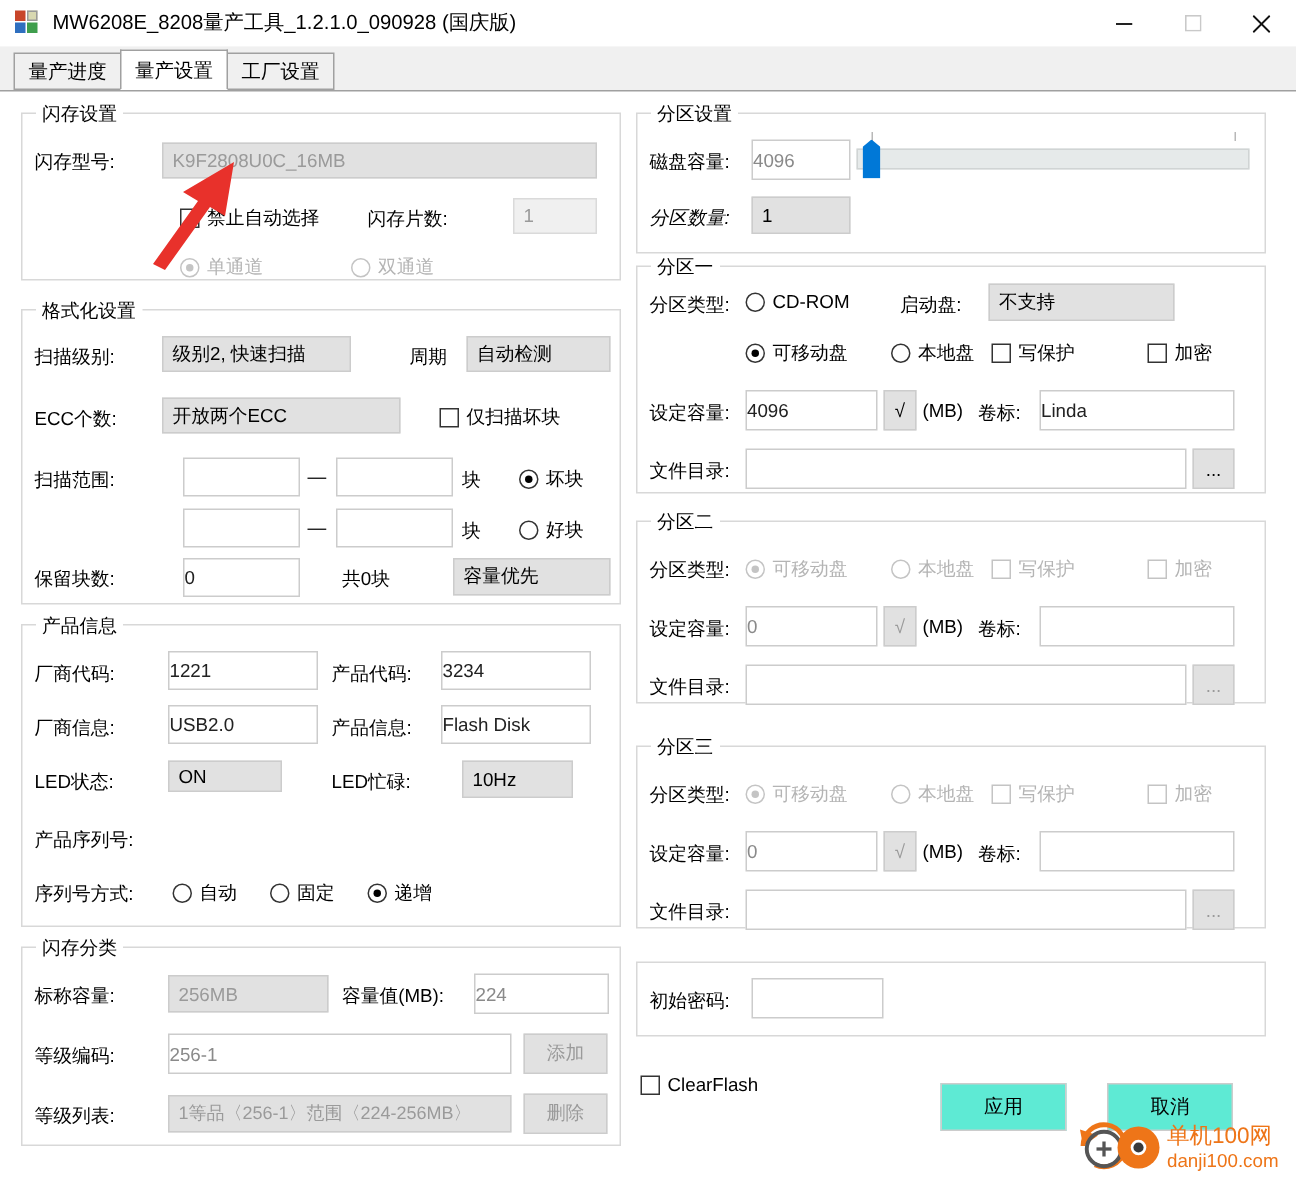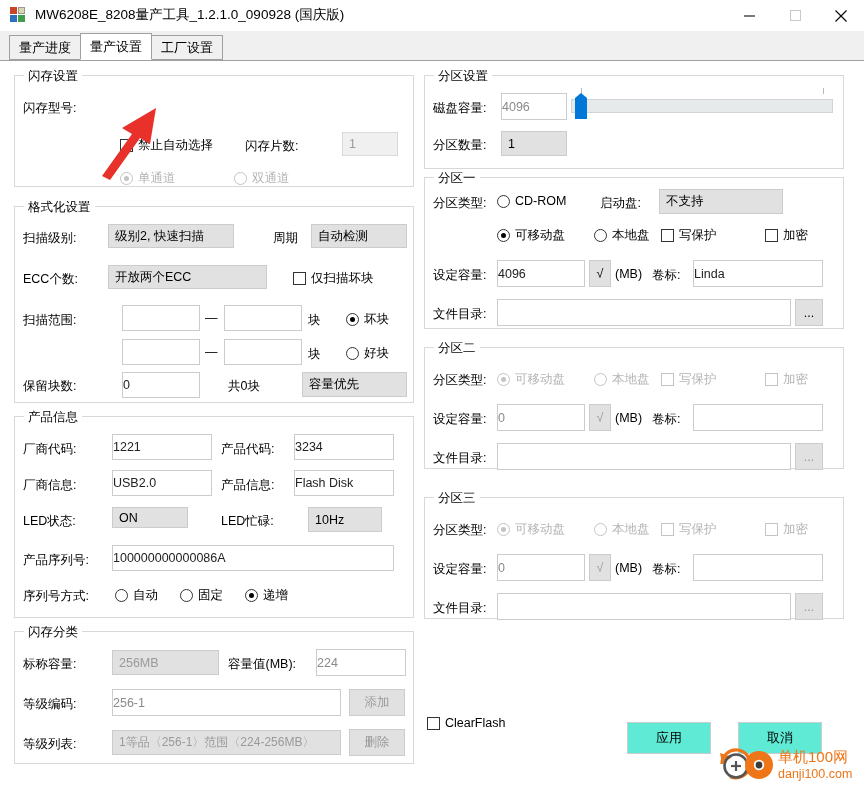--- a/index.html
+++ b/index.html
@@ -187,20 +187,21 @@
   <div class="tab active">量产设置</div>
   <div class="tab">工厂设置</div>
 </div>
 
 <div id="client">
 
   <div class="group" style="left:14px; top:14px; width:400px; height:112px;">
     <div class="gtitle">闪存设置</div>
 
     <div class="lbl" style="left:8px; top:24px;">闪存型号:</div>
+    <div class="cb dis" style="left:93px; top:19px; width:290px; height:24px;">K9F2808U0C_16MB</div>
 
     <div class="ckwrap" style="left:105px; top:61px;">
       <span class="ck"></span>
       <span class="t">禁止自动选择</span>
     </div>
 
     <div class="lbl" style="left:230px; top:62px;">闪存片数:</div>
     <div class="cb dis2" style="left:327px; top:56px; width:56px; height:24px;">1</div>
 
     <div class="rdwrap dis" style="left:105px; top:94px;">
@@ -265,21 +266,20 @@
     <div class="tb" style="left:97px; top:53px; width:100px; height:26px;">USB2.0</div>
     <div class="lbl" style="left:206px; top:60px;">产品信息:</div>
     <div class="tb" style="left:279px; top:53px; width:100px; height:26px;">Flash Disk</div>
 
     <div class="lbl" style="left:8px; top:96px;">LED状态:</div>
     <div class="cb" style="left:97px; top:90px; width:76px; height:21px;">ON</div>
     <div class="lbl" style="left:206px; top:96px;">LED忙碌:</div>
     <div class="cb" style="left:293px; top:90px; width:74px; height:25px;">10Hz</div>
 
     <div class="lbl" style="left:8px; top:135px;">产品序列号:</div>
-    <div class="tb" style="left:97px; top:128px; width:282px; height:26px;">100000000000086A</div>
 
     <div class="lbl" style="left:8px; top:171px;">序列号方式:</div>
     <div class="rdwrap" style="left:100px; top:170px;">
       <span class="rd"></span>
       <span class="t">自动</span>
     </div>
     <div class="rdwrap" style="left:165px; top:170px;">
       <span class="rd"></span>
       <span class="t">固定</span>
     </div>
@@ -312,21 +312,21 @@
     <div class="lbl" style="left:8px; top:24px;">磁盘容量:</div>
     <div class="tb grey" style="left:76px; top:17px; width:66px; height:27px;">4096</div>
 
     <div id="cap-slider" style="left:146px; top:12px; width:262px; height:34px;">
       <div class="tick" style="left:10px;"></div>
       <div class="tick" style="left:252px;"></div>
       <div class="track"></div>
       <div class="thumb" style="left:4px;"></div>
     </div>
 
-    <div class="lbl" style="left:8px; top:61px;">分区数量:</div>
+    <div class="lbl" style="left:8px; top:61px;font-style:italic;">分区数量:</div>
     <div class="cb" style="left:76px; top:55px; width:66px; height:25px;">1</div>
   </div>
 
   <div class="group" style="left:424px; top:116px; width:420px; height:152px;">
     <div class="gtitle">分区一</div>
 
     <div class="lbl" style="left:8px; top:17px;">分区类型:</div>
     <div class="rdwrap" style="left:72px; top:16px;">
       <span class="rd"></span>
       <span class="t">CD-ROM</span>
@@ -422,20 +422,24 @@
     <div class="btn dis" style="left:164px; top:56px; width:22px; height:27px;">√</div>
     <div class="lbl" style="left:190px; top:63px;">(MB)</div>
     <div class="lbl" style="left:227px; top:63px;">卷标:</div>
     <div class="tb" style="left:268px; top:56px; width:130px; height:27px;"></div>
 
     <div class="lbl" style="left:8px; top:102px;">文件目录:</div>
     <div class="tb" style="left:72px; top:95px; width:294px; height:27px;"></div>
     <div class="btn dis" style="left:370px; top:95px; width:28px; height:27px;">...</div>
   </div>
 
+  <div class="group" style="left:424px; top:580px; width:420px; height:50px;">
+    <div class="lbl" style="left:8px; top:17px;">初始密码:</div>
+    <div class="tb" style="left:76px; top:10px; width:88px; height:27px;"></div>
+  </div>
 
   <div class="ckwrap" style="left:427px; top:655px;">
     <span class="ck"></span>
     <span class="t">ClearFlash</span>
   </div>
   <div class="btn big" style="left:627px; top:661px; width:84px; height:32px;">应用</div>
   <div class="btn big" style="left:738px; top:661px; width:84px; height:32px;">取消</div>
 
 </div>
 

